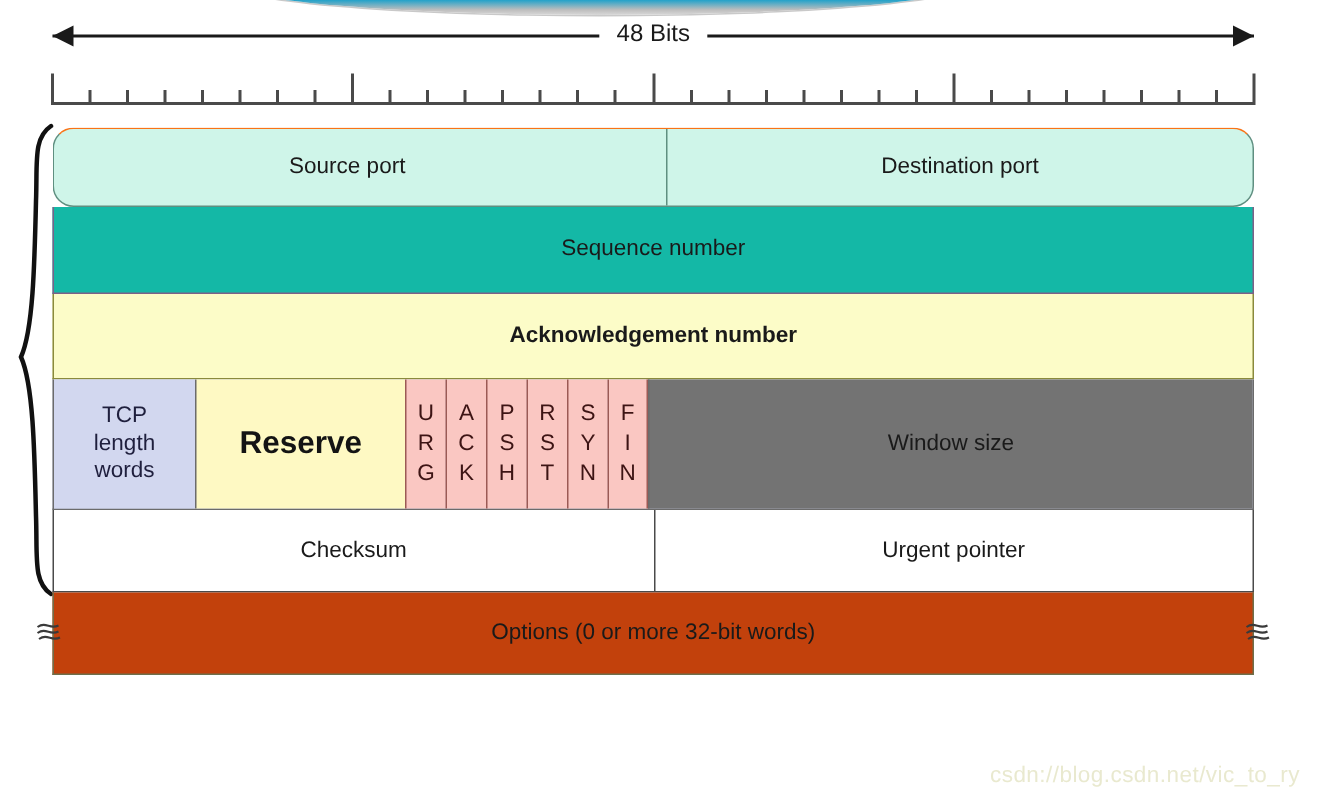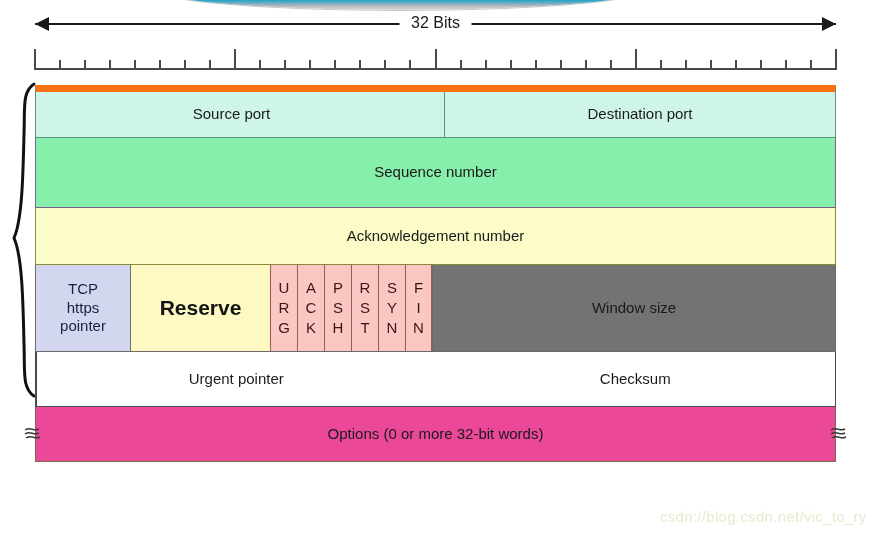--- a/index.html
+++ b/index.html
@@ -94,43 +94,43 @@
     top: 85px;
     width: 801px;
   }
   .row {
     display: flex;
     box-sizing: border-box;
     border: 1px solid #6b6b6b;
     border-top: none;
     position: relative;
   }
-  .row.first { border-top: 7px solid #f97316; }
+  .row.first { border-top: 1px solid #f97316; border-radius: 14px; }
 
   .cell {
     box-sizing: border-box;
     display: flex;
     align-items: center;
     justify-content: center;
     text-align: center;
     font-size: 15px;
     line-height: 1.25;
     overflow: hidden;
   }
   .cell.divider { border-left: 1px solid #6b6b6b; }
 
   
   .row-ports     { height: 53px; background: #cff5e9; border-color: #5f8f80; }
   .row-ports .cell.divider { border-left-color: #5f8f80; margin-left: 17px; }
-  .row-seq       { height: 70px; background: #86efac; border-color: #7d6088; }
-  .row-ack       { height: 57px; background: #fcfcc8; border-color: #8a8a3c; }
+  .row-seq       { height: 58px; background: #14b8a6; border-color: #7d6088; }
+  .row-ack       { height: 57px; background: #fcfcc8; border-color: #8a8a3c; font-weight: bold; }
   .row-flags     { height: 87px; background: #d2d7ef; border-color: #6b6b6b; }
   .row-checksum  { height: 55px; background: #ffffff; border-color: #4a4a4a; }
   .row-checksum .cell.divider { border-left-color: #4a4a4a; }
-  .row-options   { height: 55px; background: #ec4899; border-color: #6f6f4a; }
+  .row-options   { height: 55px; background: #c2410c; border-color: #6f6f4a; }
   .row-data      { height: 72px; background: #fcfce0; border-color: #8a8a5a; }
 
   .half { width: 50%; }
 
   
   .c-hlen {
     width: 94px;
     background: #d2d7ef;
     flex-direction: column;
     font-size: 15px;
@@ -197,21 +197,21 @@
 </style>
 </head>
 <body>
 
 <div id="top-arc"></div>
 
 <div id="scale-arrow">
   <div class="line"></div>
   <div class="arrow-l"></div>
   <div class="arrow-r"></div>
-  <div id="scale-label">32 Bits</div>
+  <div id="scale-label">48 Bits</div>
 </div>
 
 <div id="ruler">
   <div class="base"></div>
 <div class="tick major" style="left: 0%;"></div>
     <div class="tick minor" style="left: 3.125%;"></div>
     <div class="tick minor" style="left: 6.25%;"></div>
     <div class="tick minor" style="left: 9.375%;"></div>
     <div class="tick minor" style="left: 12.5%;"></div>
     <div class="tick minor" style="left: 15.625%;"></div>
@@ -261,22 +261,22 @@
     <div class="cell" style="width:100%">Sequence number</div>
   </div>
 
   <div class="row row-ack">
     <div class="cell" style="width:100%">Acknowledgement number</div>
   </div>
 
   <div class="row row-flags">
     <div class="cell c-hlen">
       <span>TCP</span>
-      <span>https</span>
-      <span>pointer</span>
+      <span>length</span>
+      <span>words</span>
     </div>
     <div class="cell c-reserve">Reserve</div>
 
     <div class="cell c-flag first-flag">
       <span>U</span>
       <span>R</span>
       <span>G</span>
     </div>
     <div class="cell c-flag">
       <span>A</span>
@@ -301,22 +301,22 @@
     <div class="cell c-flag last-flag">
       <span>F</span>
       <span>I</span>
       <span>N</span>
     </div>
 
     <div class="cell c-window">Window size</div>
   </div>
 
   <div class="row row-checksum">
+    <div class="cell half">Checksum</div>
     <div class="cell half divider">Urgent pointer</div>
-    <div class="cell half">Checksum</div>
   </div>
 
   <div class="row row-options">
     <div class="cell" style="width:100%">Options (0 or more 32-bit words)</div>
     <span class="squiggle left">
       <svg width="26" height="26" viewBox="0 0 26 26" aria-hidden="true">
         <path d="M2 9 C8 5, 10 11, 16 8 M2 13 C8 9, 10 15, 16 12 M3 17 C9 13, 11 19, 17 16" fill="none" stroke="#3a3a3a" stroke-width="1.4"></path>
       </svg>
     </span>
     <span class="squiggle right">

